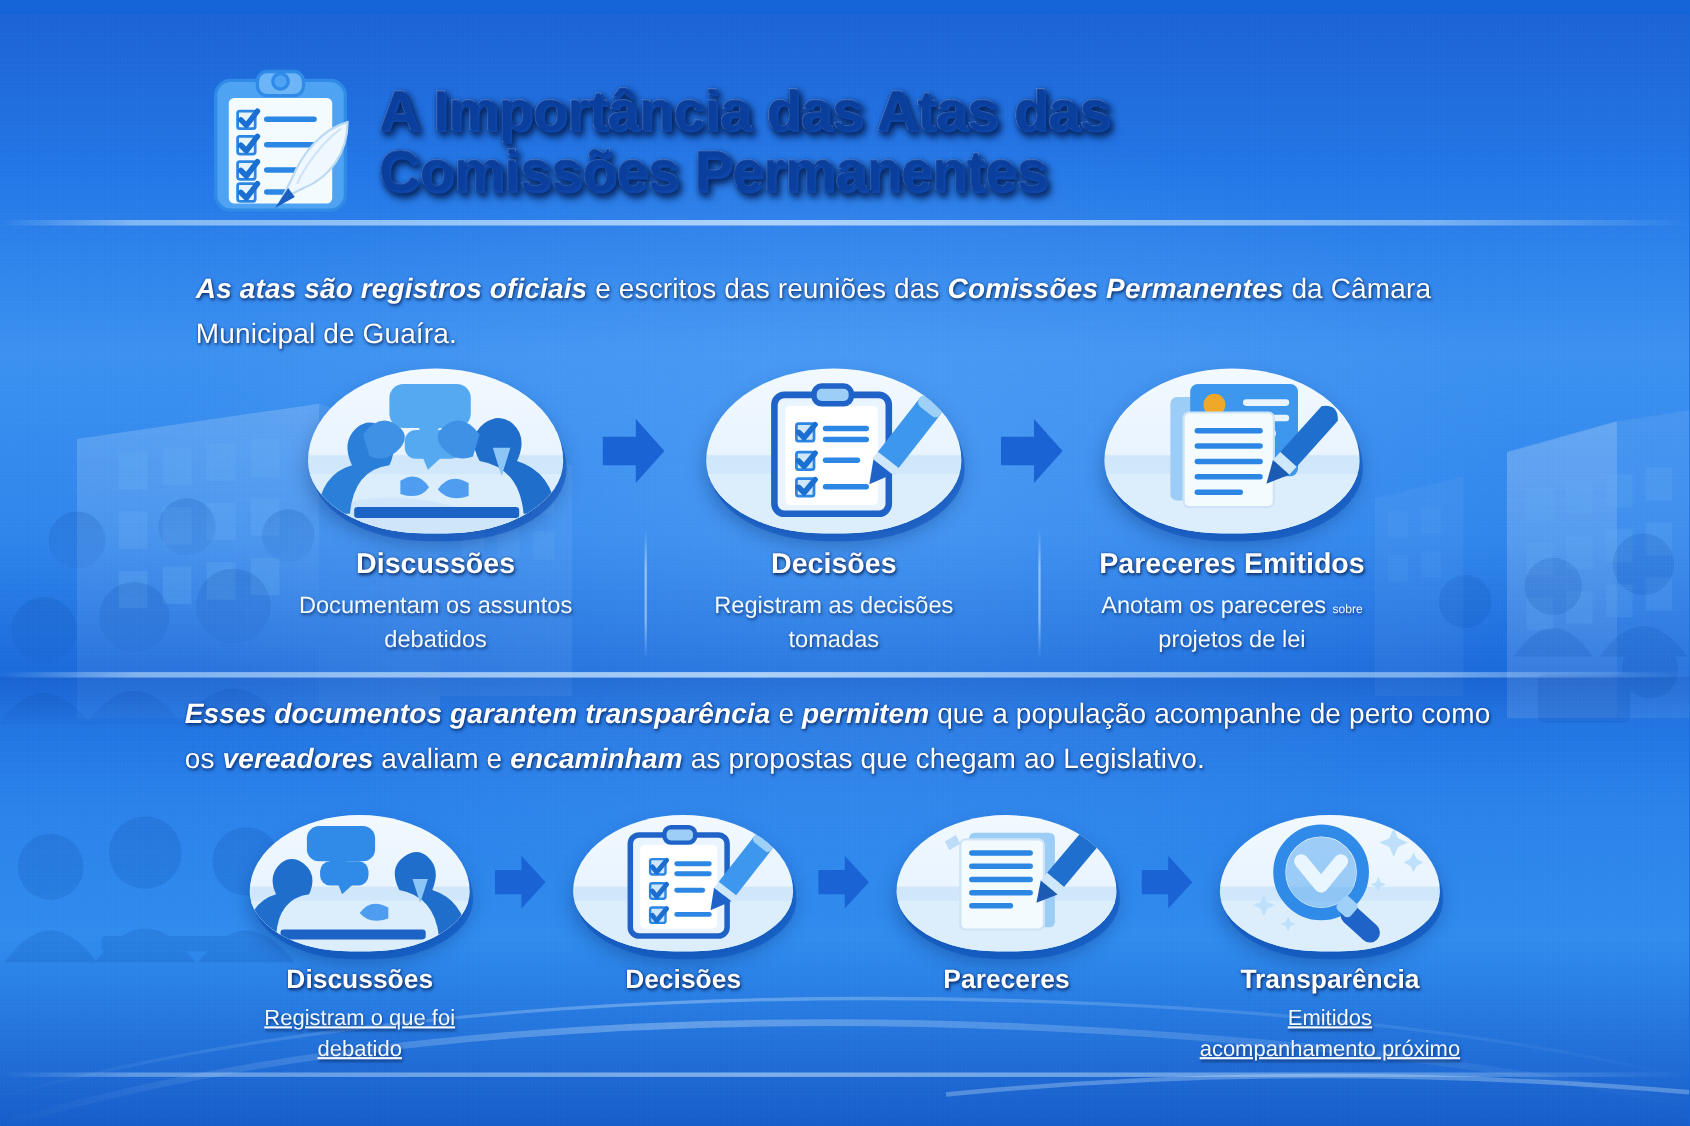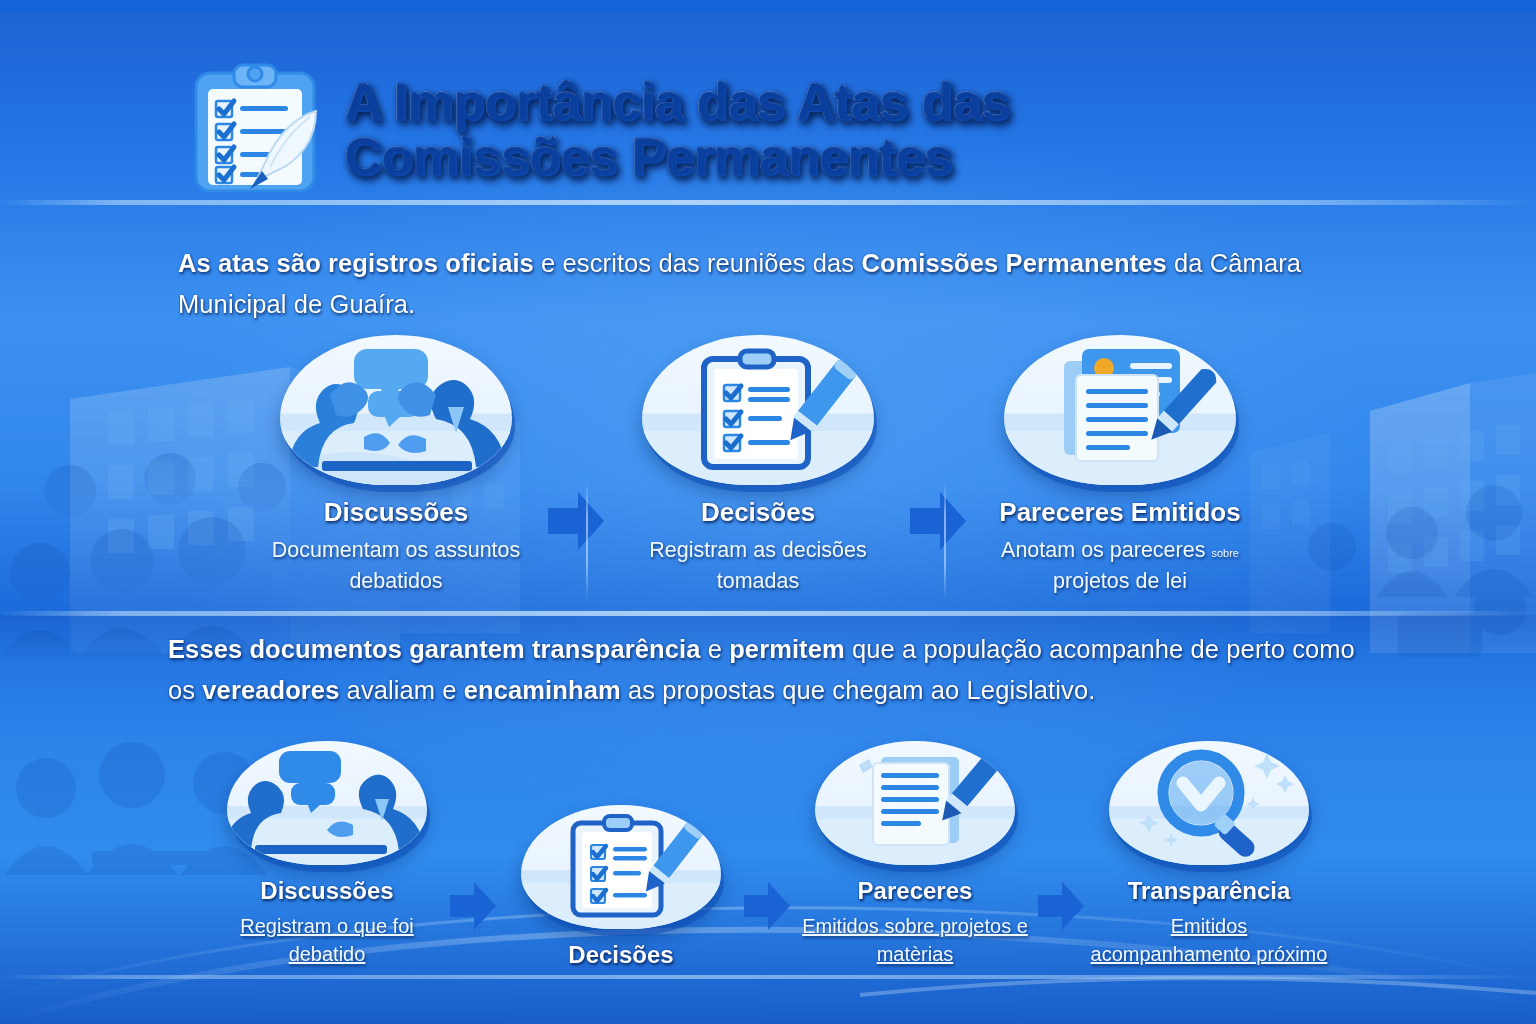--- a/index.html
+++ b/index.html
@@ -77,26 +77,26 @@
 
   
   .para {
     position:absolute;
     color:#ffffff;
     font-size:25.5px;
     line-height:1.62;
     text-shadow:1px 2px 3px rgba(3,28,80,.75), 0 0 2px rgba(6,40,110,.55);
     letter-spacing:.1px;
   }
-  .para b { font-weight:bold; }
+  .para b { font-weight:bold;font-style:italic; }
   #intro-para { left:178px; top:230px; width:1180px; text-align:left; }
   #mid-para   { left:168px; top:616px; width:1210px; text-align:left; }
 
   
-  .row { position:absolute; display:flex; align-items:flex-end; }
+  .row { position:absolute; display:flex; align-items:flex-start; }
   #row-1 { left:246px; top:322px; width:1054px; }
   #row-2 { left:206px; top:728px; width:1124px; }
 
   .card { position:relative; display:flex; flex-direction:column; align-items:center; }
   #row-1 .card { width:300px; }
   #row-2 .card { width:258px; }
 
   .card .oval-wrap { position:relative; }
   #row-1 .oval-wrap { width:232px; height:150px; }
   #row-2 .oval-wrap { width:200px; height:124px; }
@@ -505,21 +505,20 @@
             <g transform="rotate(40 142 62)">
               <path d="M132 10 q10 -12 20 0 v48 h-20 Z" fill="#1f6fce"></path>
               <rect x="132" y="58" width="20" height="9" fill="#cfe7fb"></rect>
               <path d="M132 67 h20 l-10 18 Z" fill="#1c5bb4"></path>
             </g>
             <path d="M44 24 l10 -6 l4 8 l-10 6 Z" fill="#bcdcf7"></path>
           </svg>
         </div>
       </div>
       <div class="card-title">Pareceres</div>
-      <div class="card-desc">Emitidos sobre projetos e matèrias</div>
     </div>
 
     <div class="arrow">
       <svg viewBox="0 0 52 124">
           <path d="M2 50 h24 v-13 l22 24 l-22 24 v-13 h-24 Z" fill="#1a63d4"></path>
         </svg>
     </div>
 
     <div class="card">
       <div class="oval-wrap">

